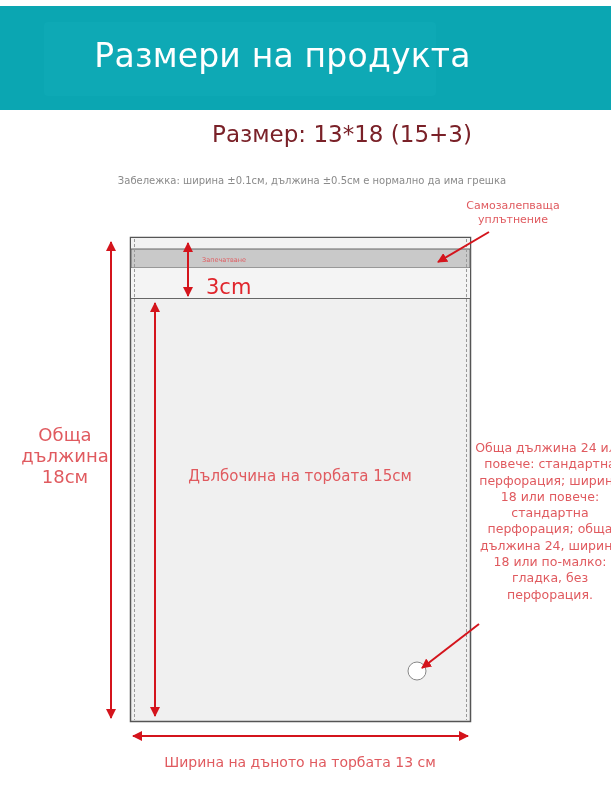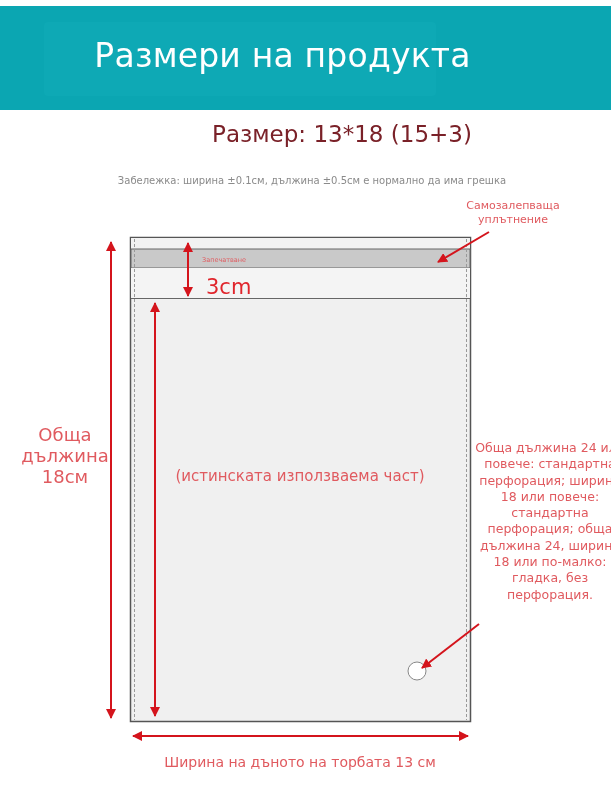--- a/index.html
+++ b/index.html
@@ -81,16 +81,16 @@
 
   <line x1="479" y1="624" x2="422" y2="668" stroke="#d4141c" stroke-width="2" marker-end="url(#ah)"></line>
 </svg>
 
 <div class="seal-inner-label">Запечатване</div>
 <div class="three-cm">3cm</div>
 
 <div class="red-label seal-label">Самозалепваща уплътнение</div>
 <div class="red-label total-label">Обща дължина 18см</div>
 <div class="red-label depth-label">
-  <div>(истинската използваема част)</div>
+  <div>Дълбочина на торбата 15см</div>
 </div>
 <div class="red-label perf-label">Обща дължина 24 или повече: стандартна перфорация; ширина 18 или повече: стандартна перфорация; обща дължина 24, ширина 18 или по-малко: гладка, без перфорация.</div>
 <div class="red-label bottom-label">Ширина на дъното на торбата 13 см</div>
 
 </body></html>

